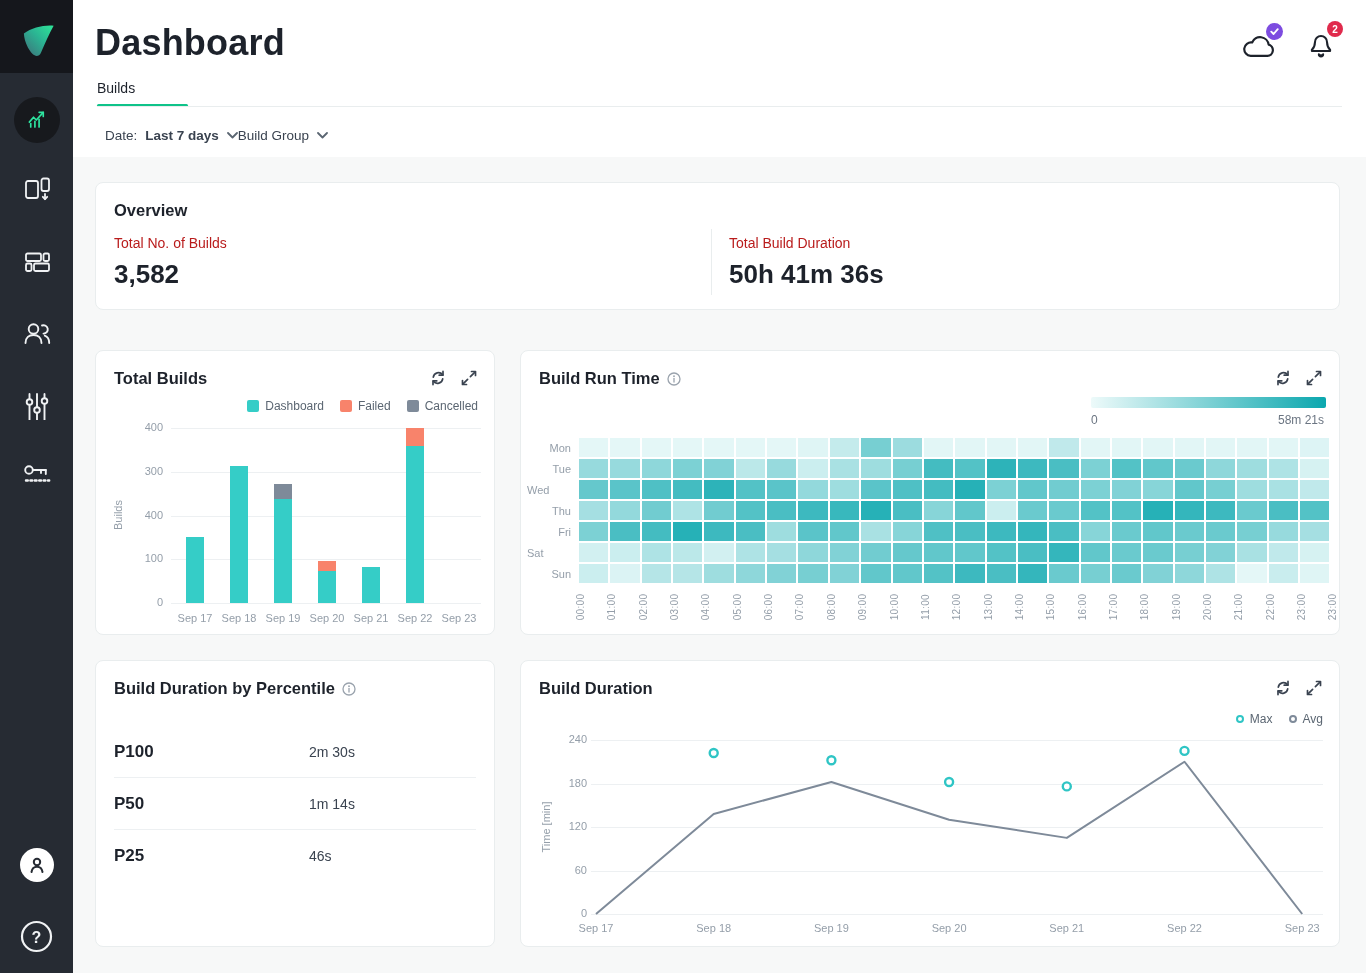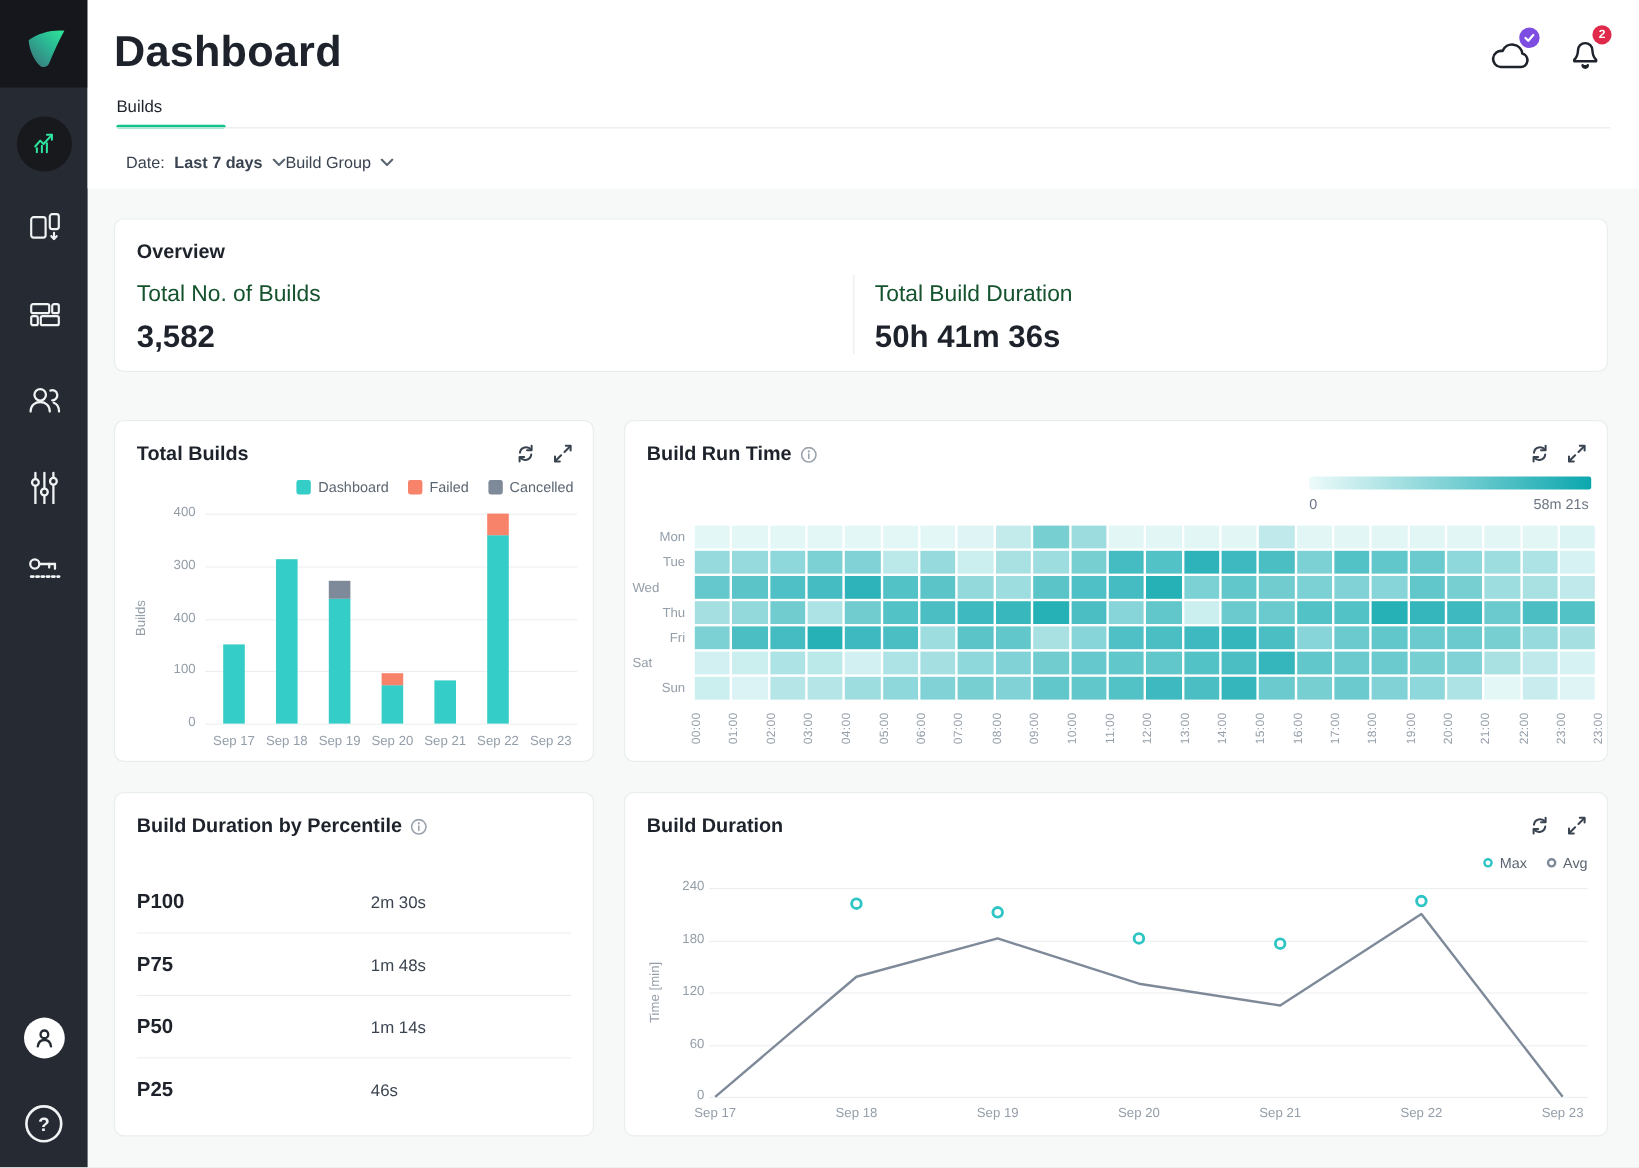--- a/index.html
+++ b/index.html
@@ -33,21 +33,21 @@
   .filter { display:flex; align-items:center; gap:8px; font-size:13.5px; color:#3a4350; cursor:pointer; }
   .filter b { font-weight:700; }
   
   .card { position:absolute; background:#fff; border:1px solid #e9edee; border-radius:8px; }
   .card-title { position:absolute; left:18px; top:18px; font-size:16.5px; font-weight:700; color:#1d222b;
                 display:flex; align-items:center; gap:7px; }
   .card-icons { position:absolute; right:16px; top:18px; display:flex; gap:13px; }
   .card-icons svg { cursor:pointer; }
   .overview-card { left:95px; top:182px; width:1245px; height:128px; }
   .metric { position:absolute; top:52px; }
-  .metric-label { font-size:19px; color:#14532d; }
+  .metric-label { font-size:14px; color:#b91c1c; }
   .metric-value { margin-top:8px; font-size:26px; font-weight:700; color:#1d222b; }
   .ov-divider { position:absolute; left:615px; top:46px; width:1px; height:66px; background:#e9edee; }
   .tb-card { left:95px; top:350px; width:400px; height:285px; }
   .hm-card { left:520px; top:350px; width:820px; height:285px; }
   .pc-card { left:95px; top:660px; width:400px; height:287px; }
   .bd-card { left:520px; top:660px; width:820px; height:287px; }
   .chart-layer { position:absolute; inset:0; }
   .gridline { position:absolute; height:1px; background:#edf0f2; }
   .axis-text { position:absolute; font-size:11px; color:#949ea9; white-space:nowrap; }
   .rot-label { position:absolute; font-size:11px; color:#949ea9; transform:rotate(-90deg);
@@ -557,24 +557,20 @@
           <line x1="7" y1="6.4" x2="7" y2="10" stroke="#9aa3ad" stroke-width="1.3" stroke-linecap="round"></line>
         </svg>
       </span>
     </div>
     <div class="p-rows">
       <div class="p-row">
         <span class="p-label">P100</span>
         <span class="p-value">2m 30s</span>
       </div>
       <div class="p-row">
-        <span class="p-label">P75</span>
-        <span class="p-value">1m 48s</span>
-      </div>
-      <div class="p-row">
         <span class="p-label">P50</span>
         <span class="p-value">1m 14s</span>
       </div>
       <div class="p-row">
         <span class="p-label">P25</span>
         <span class="p-value">46s</span>
       </div>
     </div>
   </section>
 

